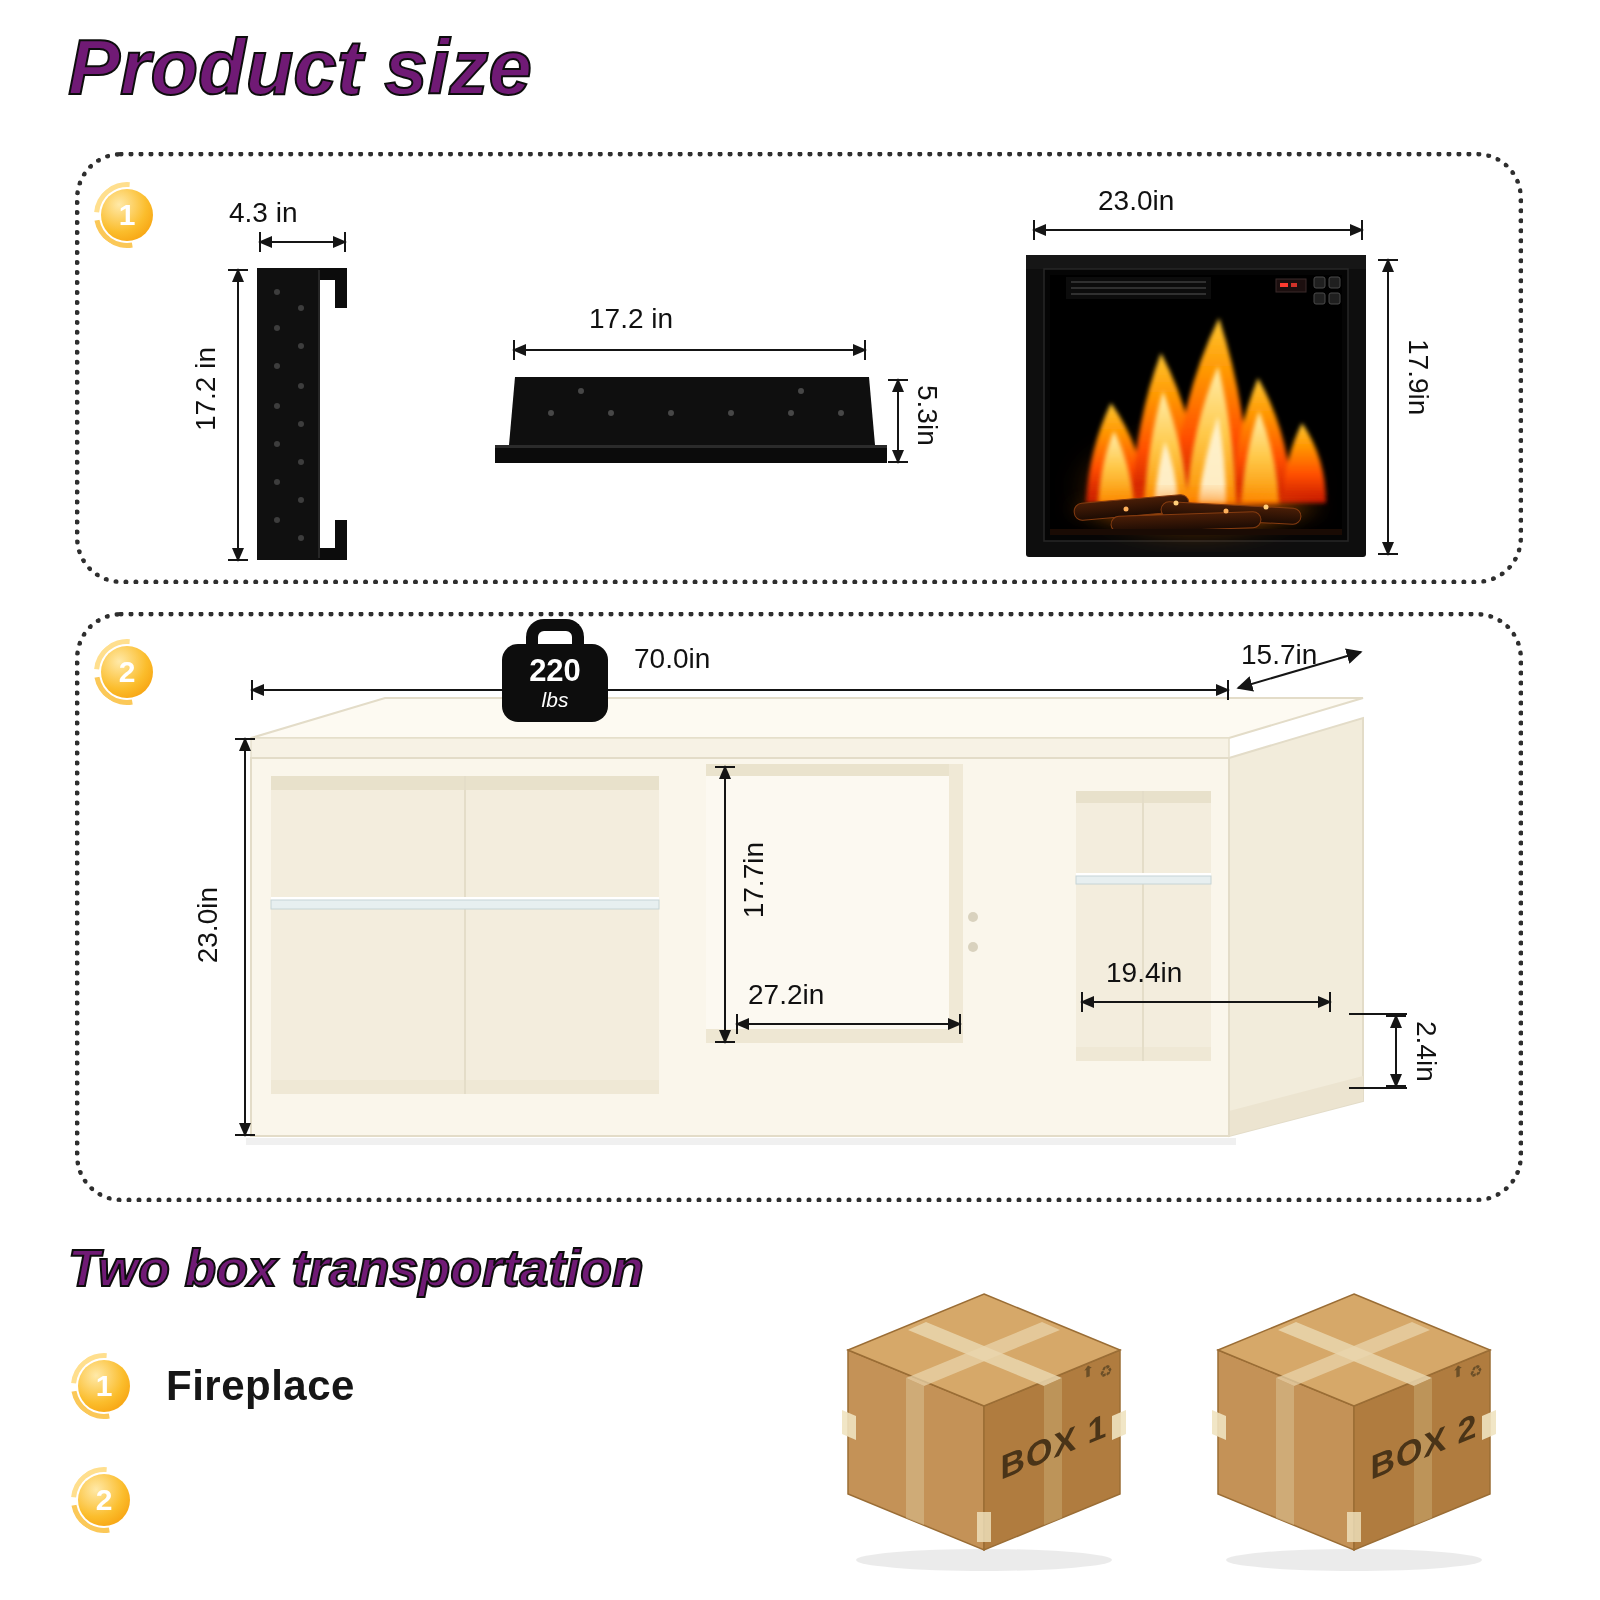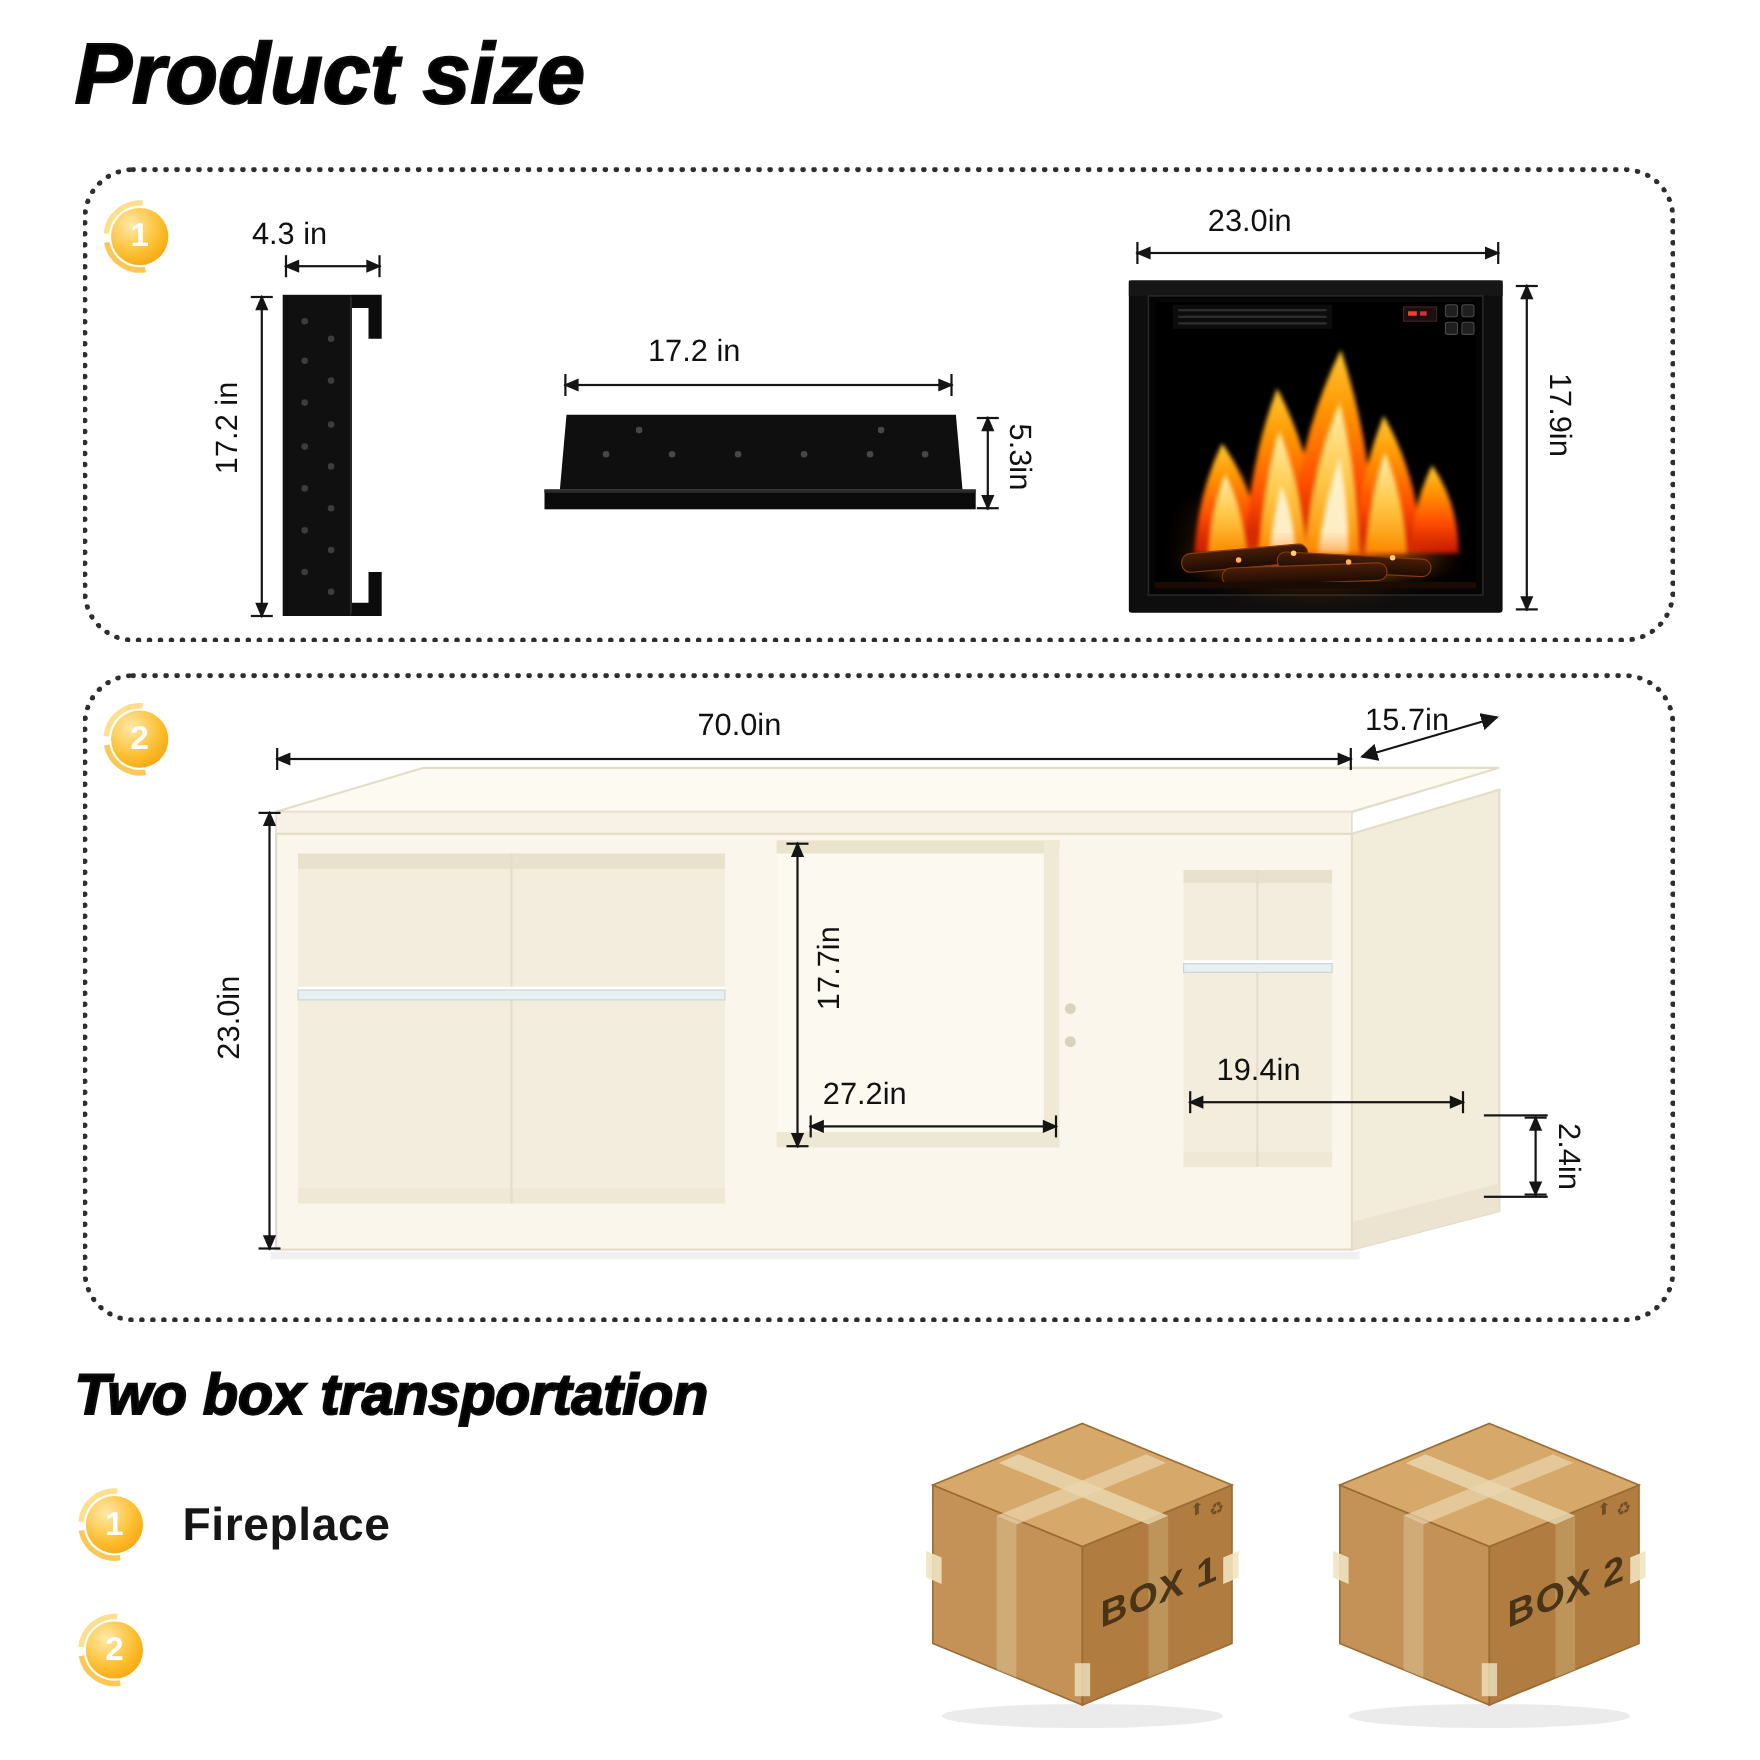--- a/index.html
+++ b/index.html
@@ -2,21 +2,21 @@
 <html><head>
 <meta charset="utf-8">
 <style>
   * { margin:0; padding:0; box-sizing:border-box; }
   html,body { background:#fff; }
   body {
     width:1600px; height:1600px; position:relative; overflow:hidden;
     font-family:"Liberation Sans", sans-serif; color:#111;
   }
   .big-title {
-    position:absolute; font-style:italic; font-weight:800; color:#000000;
+    position:absolute; font-style:italic; font-weight:800; color:#701a75;
     -webkit-text-stroke:2px #0d0d0d; letter-spacing:0;
   }
   .panel { position:absolute; border:5px dotted #2e2e2e; border-radius:46px; }
   .badge {
     position:absolute; width:52px; height:52px; border-radius:50%;
     background:radial-gradient(circle at 35% 30%, #ffe9a8, #fbbd2c 55%, #f59300);
     color:#fff; font-weight:bold; font-size:30px;
     display:flex; align-items:center; justify-content:center;
   }
   .badge::before {
@@ -301,20 +301,27 @@
   <div class="dim-label center" style="left:1026px; top:340px; width:200px;">19.4in</div>
 
   <div class="ext-line" style="left:1269px; top:396px; width:58px;"></div>
   <div class="ext-line" style="left:1269px; top:470px; width:58px;"></div>
   <div class="dim-v" style="left:1315px; top:398px; height:72px;">
       <i class="cap c1"></i>
       <i class="cap c2"></i>
     </div>
   <div class="dim-label vlabel-r" style="left:1330px; top:404px;">2.4in</div>
 
+  <div class="weight" style="left:419px; top:2px;">
+    <div class="weight-handle"></div>
+    <div class="weight-body">
+      <span class="wv">220</span>
+      <span class="wu">lbs</span>
+    </div>
+  </div>
 </section>
 
 <h2 class="big-title" style="left:68px; top:1238px; font-size:52px;">Two box transportation</h2>
 
 <div class="legend-item" style="left:78px; top:1360px;">
   <div class="badge">1</div>
   <span class="legend-label">Fireplace</span>
 </div>
 <div class="legend-item" style="left:78px; top:1474px;">
   <div class="badge">2</div>

